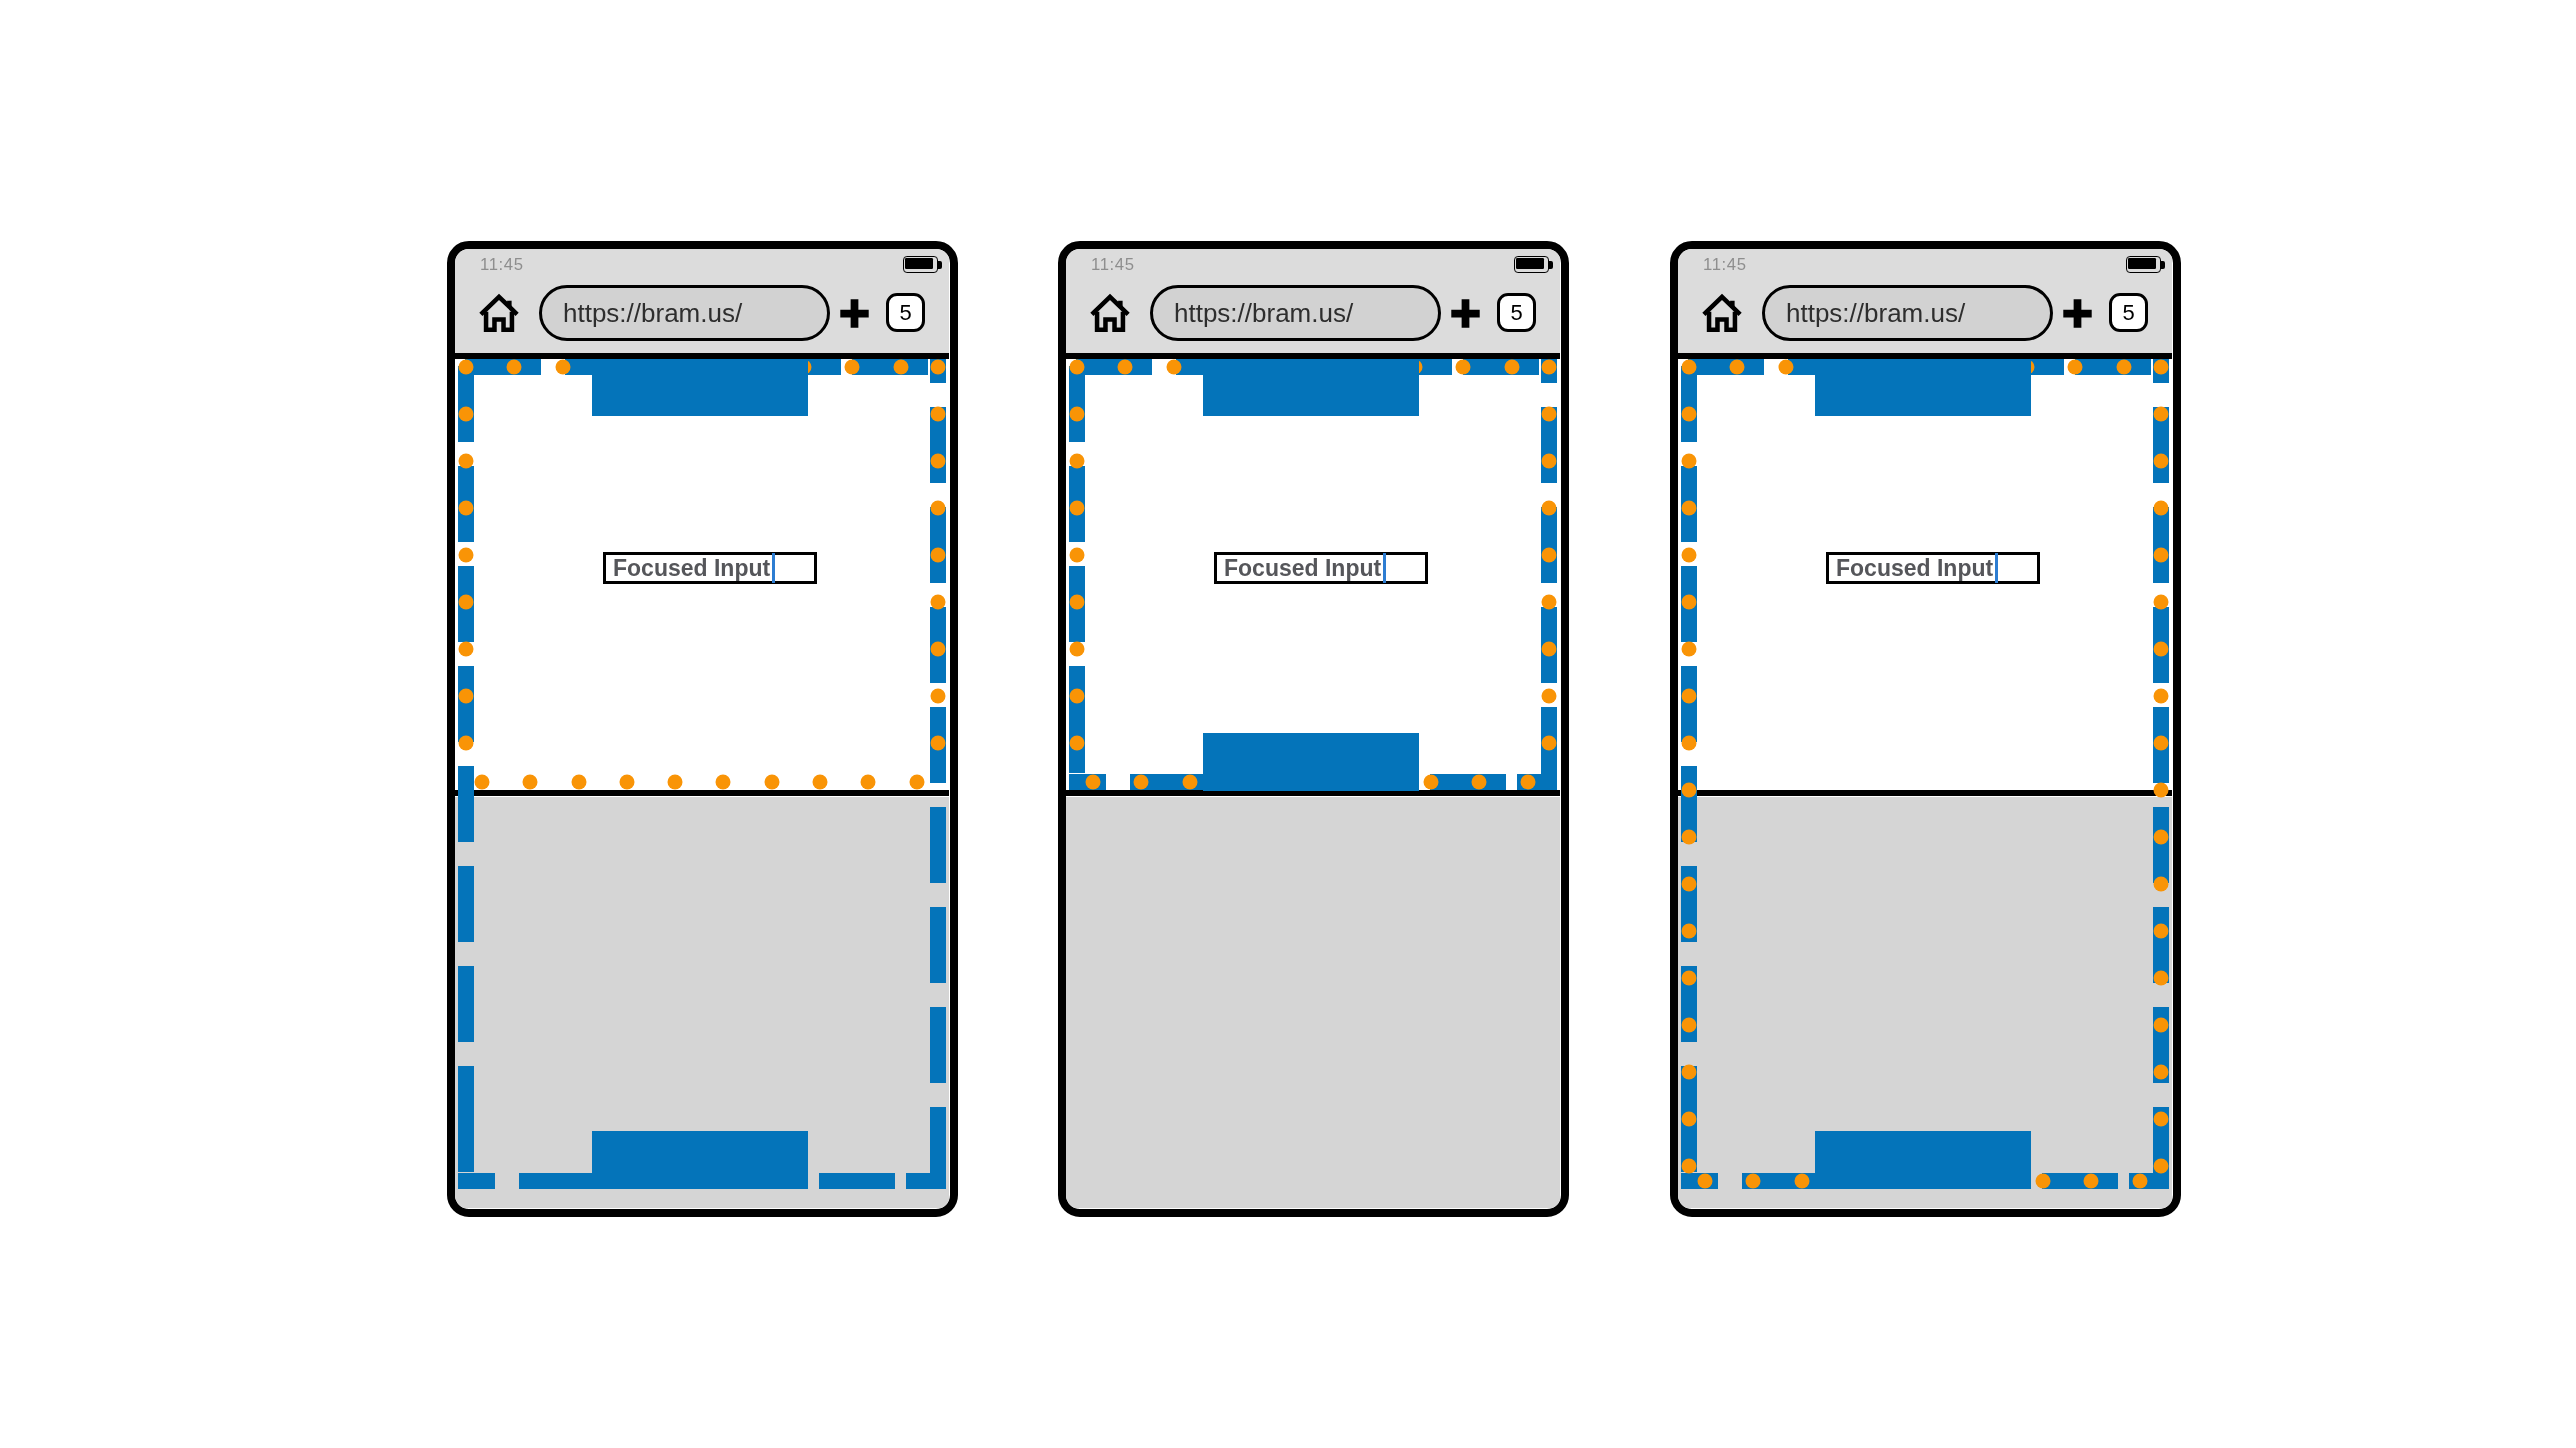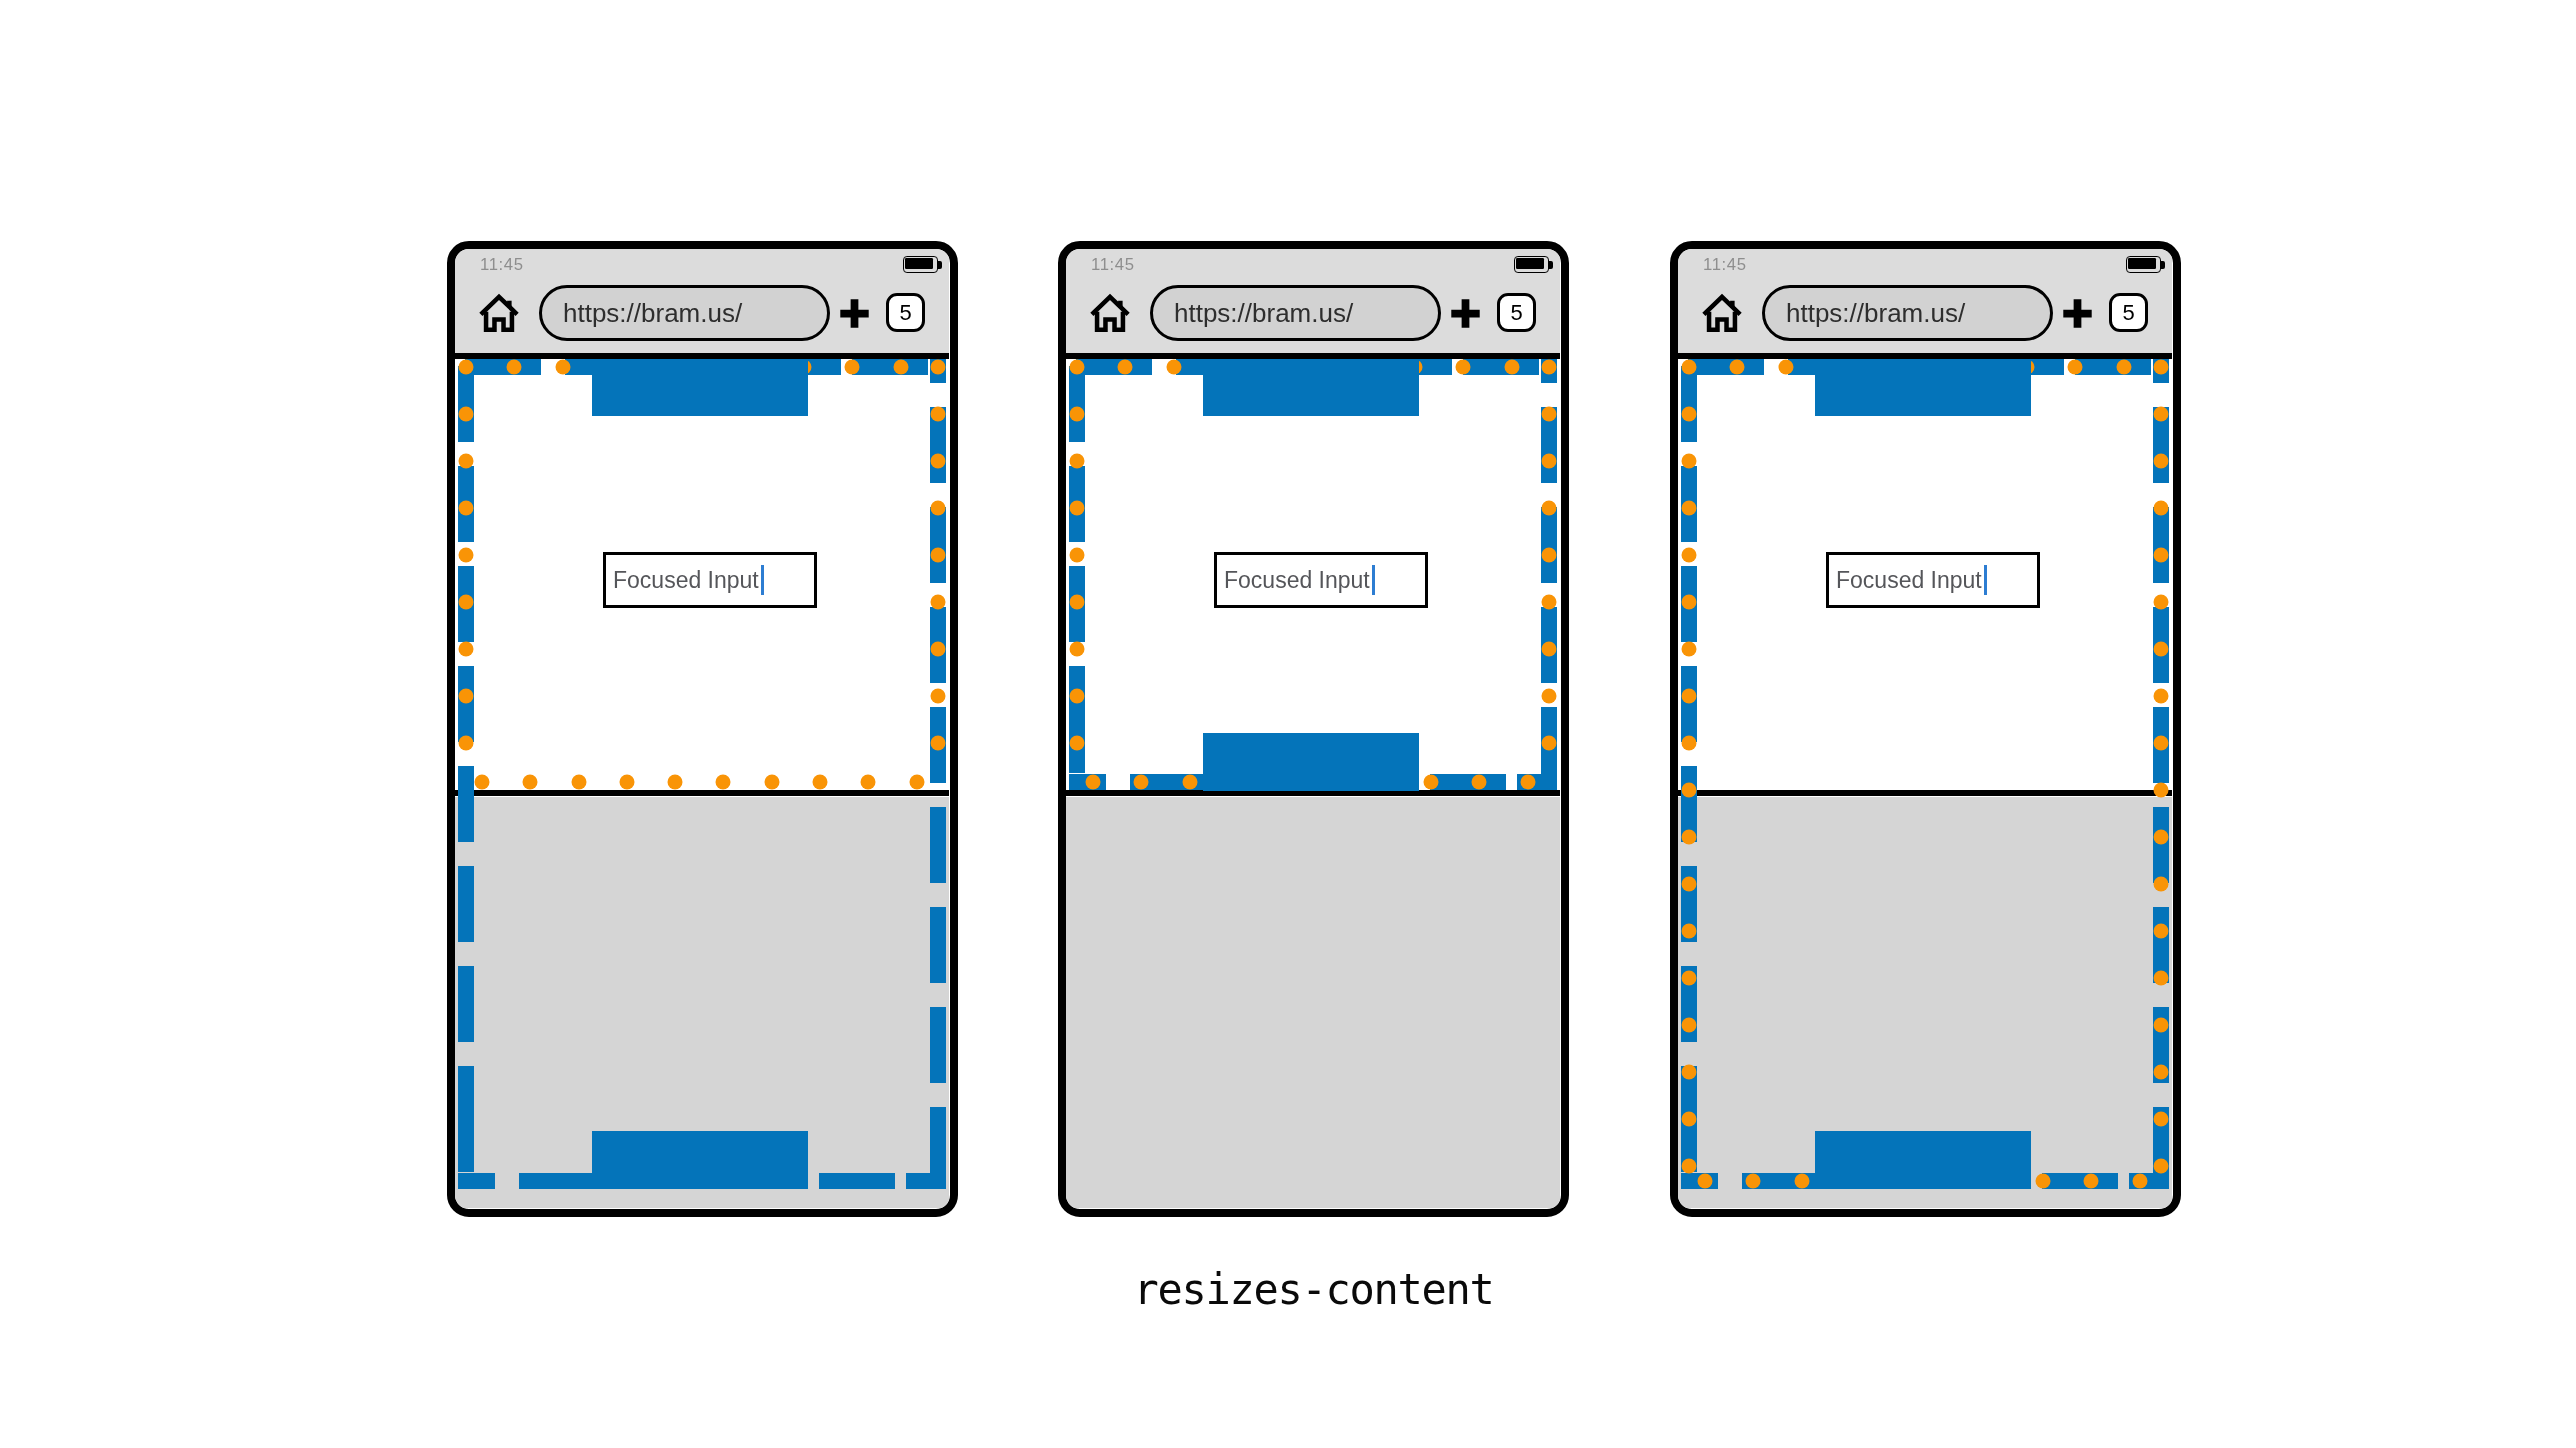--- a/index.html
+++ b/index.html
@@ -67,24 +67,24 @@
   .phone[data-mode="resizes-content"] .band-bottom{top:525px;}
 
   .dot{position:absolute;width:15px;height:15px;border-radius:50%;background:var(--orange);z-index:4;transform:translate(-50%,-50%);}
 
   .fixed-bar{position:absolute;left:137px;width:216px;height:58px;background:var(--blue);z-index:5;}
   .fixed-header{top:109px;}
   .fixed-footer{top:882px;}
   .phone[data-mode="resizes-content"] .fixed-footer{top:484px;}
 
   .input-box{
-    position:absolute;left:148px;top:303px;width:214px;height:56px;
+    position:absolute;left:148px;top:303px;width:214px;height:32px;
     border:3.2px solid #000;background:#fff;z-index:6;
     display:flex;align-items:center;padding-left:7px;
-    font-size:23px;color:#55565a;white-space:nowrap;
+    font-size:23px;color:#55565a;white-space:nowrap;font-weight:bold;
   }
   .caret{display:inline-block;width:3.2px;height:30px;background:#2d7dd2;margin-left:1.9px;}
 
   .phone-label{
     position:absolute;left:0;top:1024px;width:511px;text-align:center;
     font-family:"DejaVu Sans Mono","Liberation Mono",monospace;
     font-size:42px;color:#0a0a0a;letter-spacing:-1.3px;
   }
   svg{display:block;}
 </style>
@@ -262,21 +262,20 @@
 
         <div class="fixed-bar fixed-header"></div>
         <div class="fixed-bar fixed-footer"></div>
 
         <div class="input-box">
           <span>Focused Input</span>
             <span class="caret"></span>
         </div>
       </div>
     </div>
-    <div class="phone-label">resizes-content</div>
   </div>
 
   <div class="unit p2">
     <div class="phone" data-mode="overlays-content">
       <div class="phone-inner">
         <div class="statusbar">
           <span class="time">11:45</span>
           <span class="battery">
               <span class="fill"></span>
               <span class="nub"></span>

